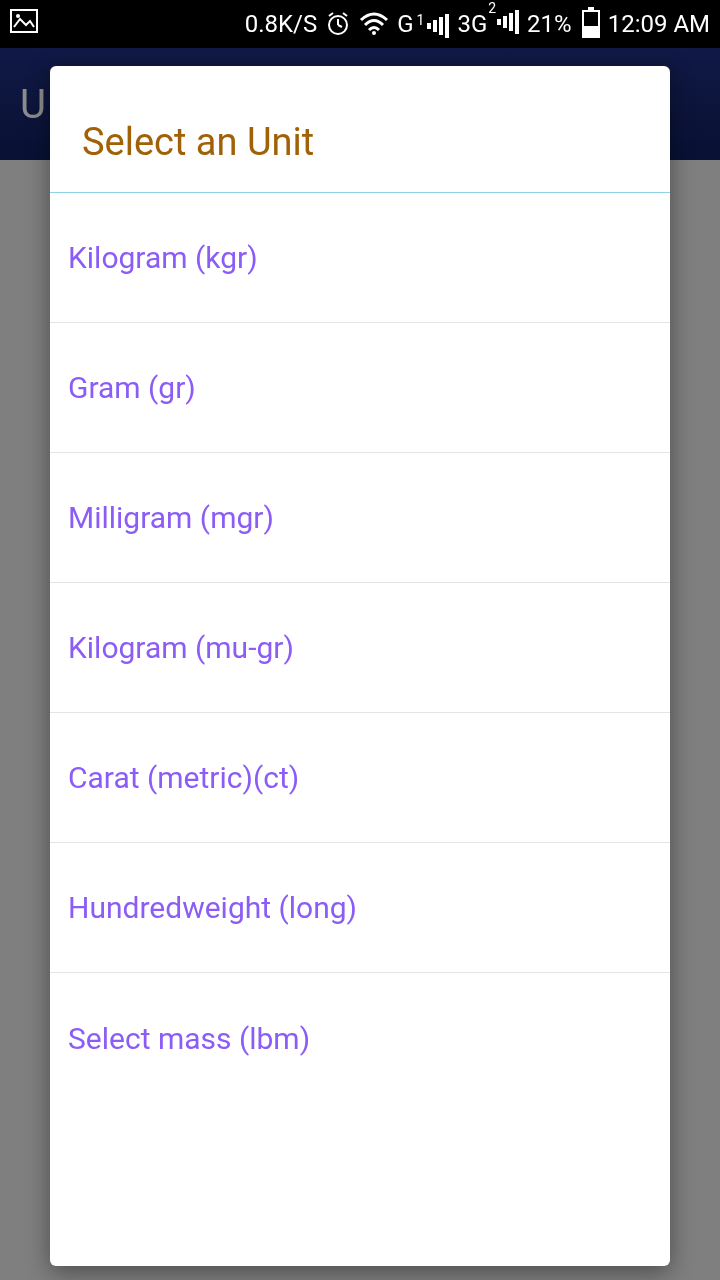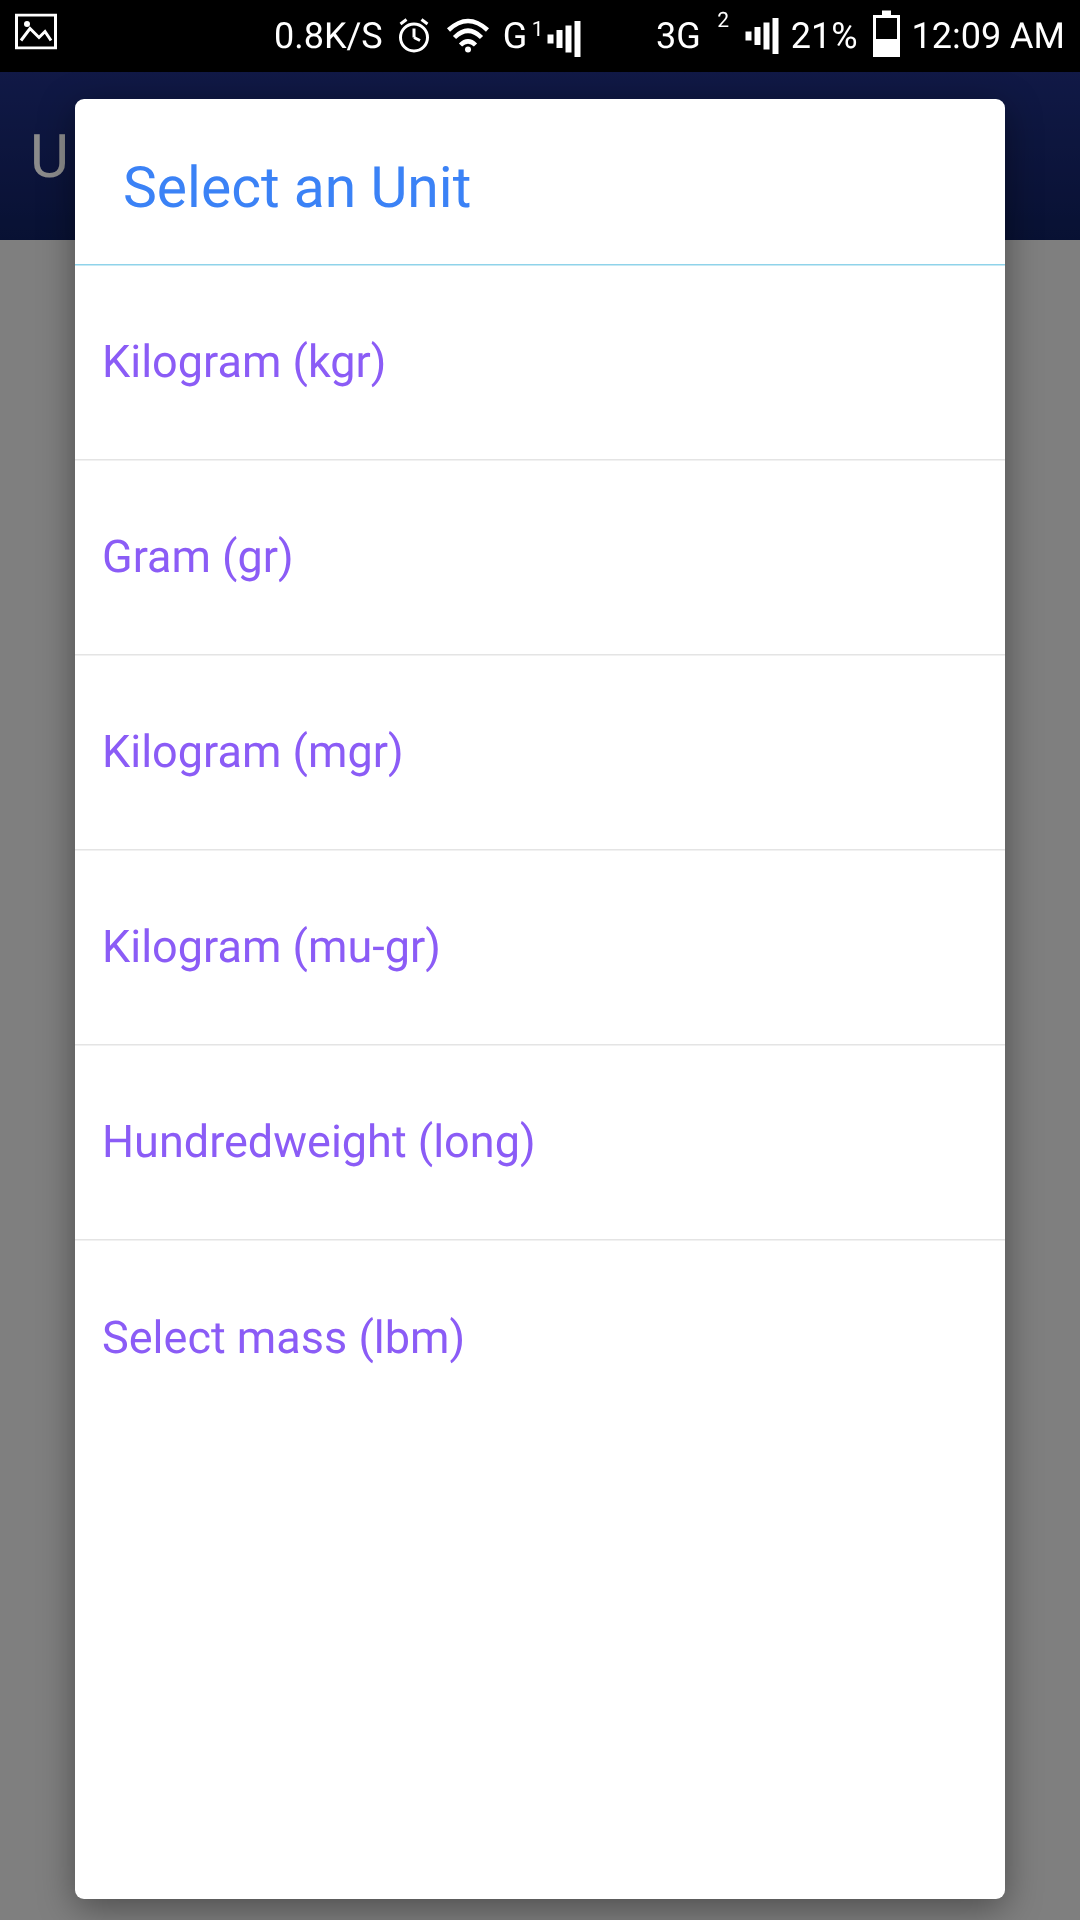--- a/index.html
+++ b/index.html
@@ -49,25 +49,26 @@
     right: 50px;
     bottom: 14px;
     background: #fff;
     border-radius: 6px;
     box-shadow: 0 6px 24px rgba(0,0,0,0.4);
     display: flex;
     flex-direction: column;
     overflow: hidden;
   }
   .dialog-title {
-    color: #3b82f6;
+    color: #a16207;
     font-size: 38px;
     font-weight: 400;
     padding: 38px 32px 28px 32px;
     border-bottom: 1px solid #8fd3ea;
+    margin-top: 16px;
   }
   .dialog-list {
     flex: 1;
     overflow: hidden;
   }
   .unit-item {
     height: 130px;
     display: flex;
     align-items: center;
     padding: 0 18px;
@@ -132,21 +133,21 @@
     <span style="display:inline-flex;align-items:flex-end;gap:3px;">
       <span>G</span>
       <sup style="font-size:14px;position:relative;top:-10px;">1</sup>
       <span class="bars">
           <i></i>
           <i></i>
           <i></i>
           <i></i>
         </span>
     </span>
-    <span style="display:inline-flex;align-items:center;gap:11px;margin-left:42px;">
+    <span style="display:inline-flex;align-items:flex-start;gap:1px;">
       <span>3G</span>
       <sup style="font-size:14px;position:relative;top:-10px;">2</sup>
       <span class="bars">
           <i></i>
           <i></i>
           <i></i>
           <i></i>
         </span>
     </span>
     <span>21%</span>
@@ -165,24 +166,27 @@
 <div class="dialog">
   <div class="dialog-title">Select an Unit</div>
   <div class="dialog-list">
     <div class="unit-item">
       <span>Kilogram (kgr)</span>
     </div>
     <div class="unit-item">
       <span>Gram (gr)</span>
     </div>
     <div class="unit-item">
-      <span>Kilogram (mgr)</span>
+      <span>Milligram (mgr)</span>
     </div>
     <div class="unit-item">
       <span>Kilogram (mu-gr)</span>
+    </div>
+    <div class="unit-item">
+      <span>Carat (metric)(ct)</span>
     </div>
     <div class="unit-item">
       <span>Hundredweight (long)</span>
     </div>
     <div class="unit-item">
       <span>Select mass (lbm)</span>
     </div>
   </div>
 </div>
 

